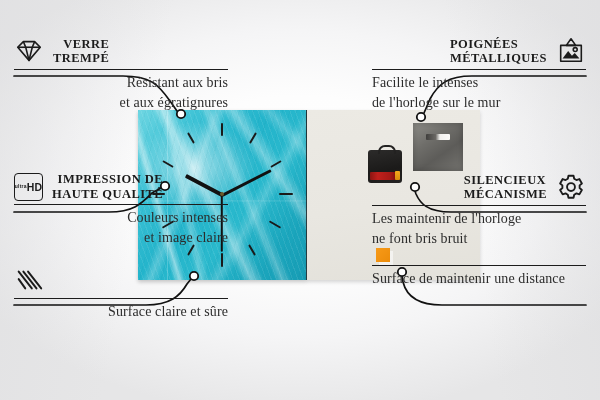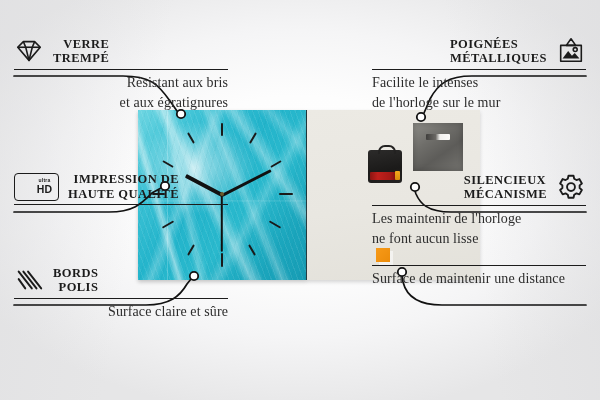--- a/index.html
+++ b/index.html
@@ -230,26 +230,25 @@
     letter-spacing: .1px;
   }
   .ico { flex: 0 0 auto; width: 30px; height: 30px; display: block; }
 
   .hd-badge {
     width: 27px;
     height: 26px;
     border: 1.6px solid #1b1b1b;
     border-radius: 4px;
     display: flex;
-    flex-direction: column;
+    flex-direction: row;
     align-items: center;
     justify-content: center;
     line-height: 1;
     flex: 0 0 auto;
-    padding-left: 16px;
   }
   .hd-ultra {
     font-family: "Liberation Sans", sans-serif;
     font-size: 5px;
     font-weight: bold;
     letter-spacing: .2px;
     color: #1b1b1b;
   }
   .hd-hd {
     font-family: "Liberation Sans", sans-serif;
@@ -357,36 +356,36 @@
       <div class="hd-badge">
         <span class="hd-ultra">ultra</span>
         <span class="hd-hd">HD</span>
       </div>
       <div>
         <div class="co-title">IMPRESSION DE</div>
         <div class="co-title">HAUTE QUALITÉ</div>
       </div>
     </div>
     <div class="co-rule"></div>
+    <div class="co-sub">
+      <div>Couleurs intenses</div>
+      <div>et image claire</div>
+    </div>
   </div>
 
   <div class="callout left" style="left:14px;top:265px;">
     <div class="co-head">
       <svg class="ico" viewBox="0 0 32 32">
         <g fill="none" stroke="#1b1b1b" stroke-width="2.1" stroke-linecap="round">
           <path d="M5,7 L19,25"></path>
           <path d="M10,7 L24,25"></path>
           <path d="M15,7 L29,25"></path>
           <path d="M5,15 L12,25"></path>
         </g>
       </svg>
-      <div>
-        <div class="co-title">BORDS</div>
-        <div class="co-title">POLIS</div>
-      </div>
     </div>
     <div class="co-rule"></div>
     <div class="co-sub">
       <div>Surface claire et sûre</div>
     </div>
   </div>
 
   <div class="callout right" style="left:372px;top:36px;">
     <div class="co-head">
       <svg class="ico" viewBox="0 0 32 32">
@@ -418,21 +417,21 @@
         </g>
       </svg>
       <div>
         <div class="co-title">SILENCIEUX</div>
         <div class="co-title">MÉCANISME</div>
       </div>
     </div>
     <div class="co-rule"></div>
     <div class="co-sub">
       <div>Les maintenir de l'horloge</div>
-      <div>ne font aucun lisse</div>
+      <div>ne font bris bruit</div>
     </div>
   </div>
 
   <div class="callout right" style="left:372px;top:265px;">
     <div class="co-rule"></div>
     <div class="co-sub">
       <div>Surface de maintenir une distance</div>
     </div>
   </div>
 

